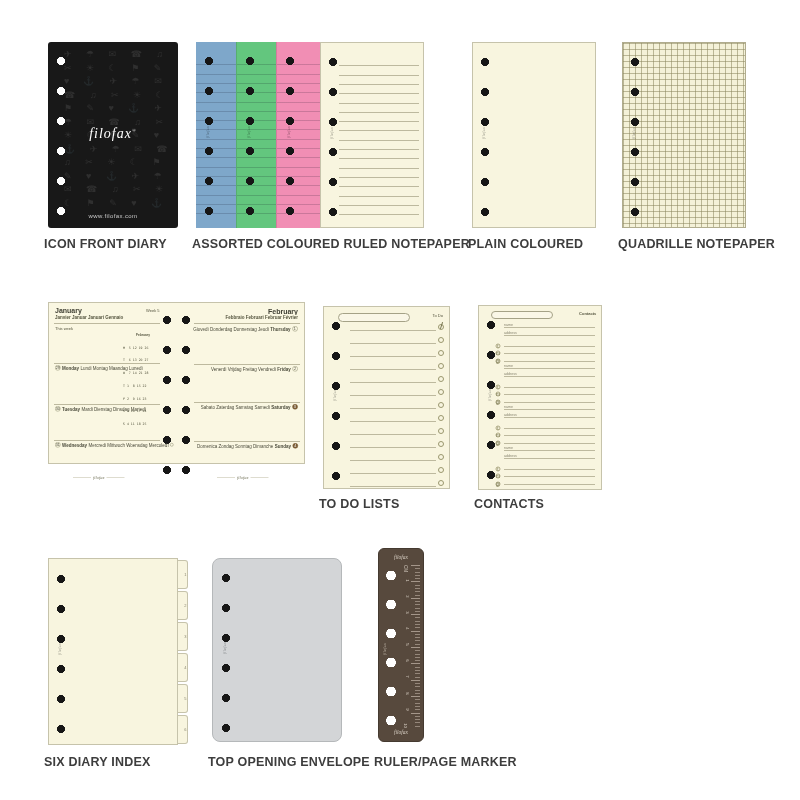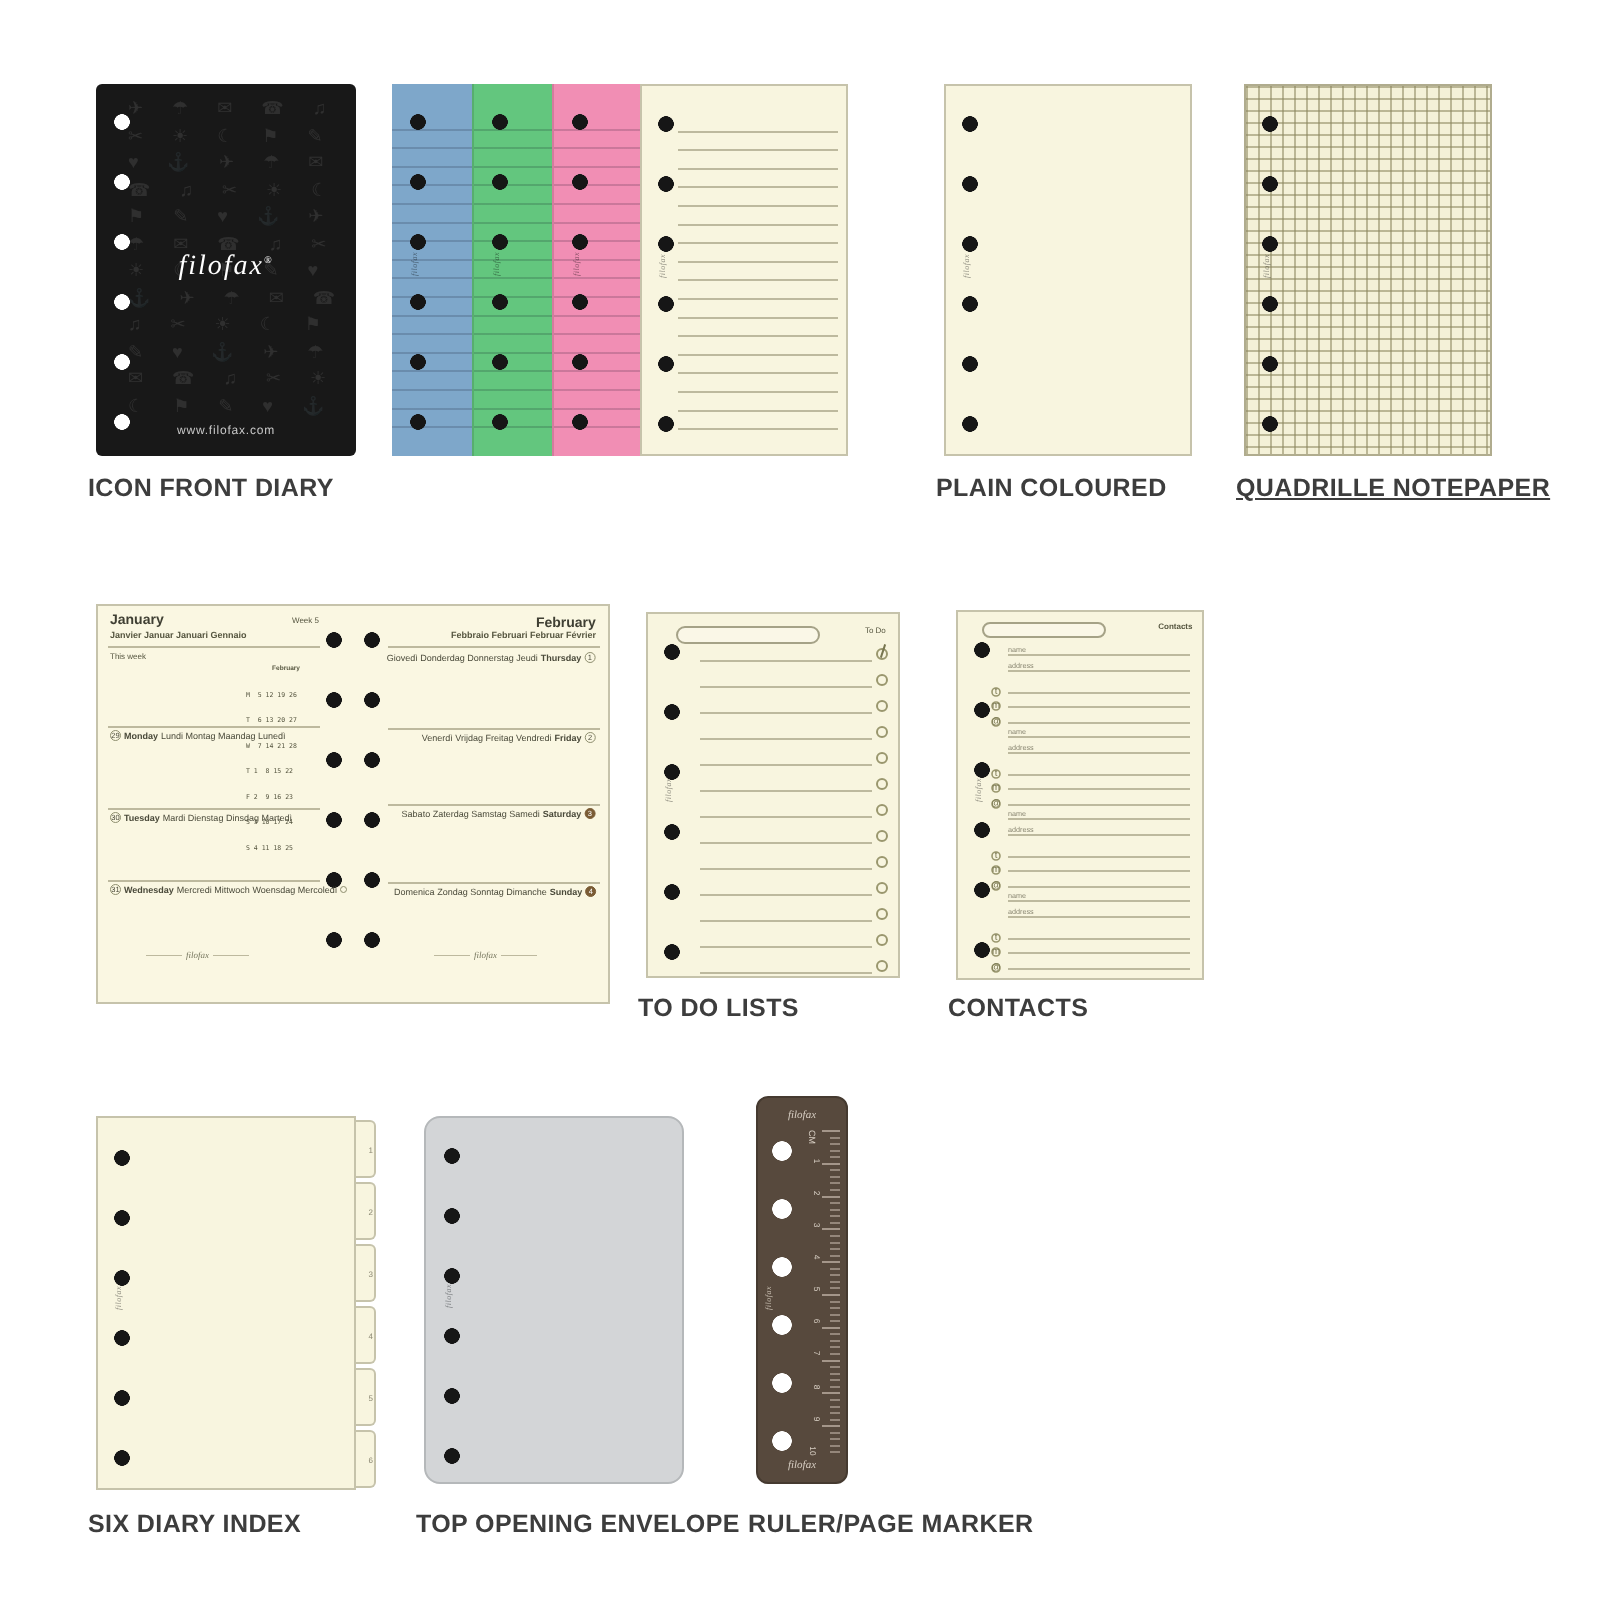--- a/index.html
+++ b/index.html
@@ -124,34 +124,35 @@
       <div class="ruled ruled-dark" style="left:0; right:0; top:14px; bottom:8px;"></div>
       <div class="hstrip" style="left:9px; top:4px; height:180px;"></div>
       <div class="vlogo" style="left:9px; top:96px;">filofax</div>
     </div>
     <div class="sheet cream" style="left:320px; top:42px; width:104px; height:186px; z-index:4;">
       <div class="ruled" style="left:18px; right:4px; top:14px; bottom:8px;"></div>
       <div class="hstrip" style="left:8px; top:4px; height:180px;"></div>
       <div class="vlogo" style="left:8px; top:96px;">filofax</div>
     </div>
   </div>
+  <div class="cap" style="left:192px; top:237px;">ASSORTED COLOURED RULED NOTEPAPER</div>
 
   <div class="sheet cream" style="left:472px; top:42px; width:124px; height:186px;">
     <div class="hstrip" style="left:8px; top:4px; height:180px;"></div>
     <div class="vlogo" style="left:8px; top:96px;">filofax</div>
   </div>
   <div class="cap" style="left:468px; top:237px;">PLAIN COLOURED</div>
 
   <div class="sheet quad" style="left:622px; top:42px; width:124px; height:186px;">
     <div class="hstrip" style="left:8px; top:4px; height:180px;"></div>
     <div class="vlogo" style="left:8px; top:96px;">filofax</div>
   </div>
-  <div class="cap" style="left:618px; top:237px;text-decoration:underline;">QUADRILLE NOTEPAPER</div>
-
-  <div class="sheet diary" style="left:48px; top:302px; width:257px; height:200px;">
+  <div class="cap" style="left:618px; top:237px;">QUADRILLE NOTEPAPER</div>
+
+  <div class="sheet diary" style="left:48px; top:302px; width:257px; height:162px;">
 
     <div class="hstrip" style="left:114px; top:2px; height:180px;"></div>
     <div class="hstrip" style="left:133px; top:2px; height:180px;"></div>
 
     <div class="abs b" style="left:6px; top:4px; font-size:7px; color:#3f3f33;">January</div>
     <div class="sc b" style="left:6px; top:12px; font-size:9px; color:#55553f;">Janvier Januar Januari Gennaio</div>
     <div class="sc" style="left:97px; top:5px; font-size:8px; color:#55553f;">Week 5</div>
     <div class="rule" style="left:5px; top:20px; width:106px;"></div>
     <div class="sc" style="left:6px; top:23px; font-size:8px; color:#55553f;">This week</div>
 

